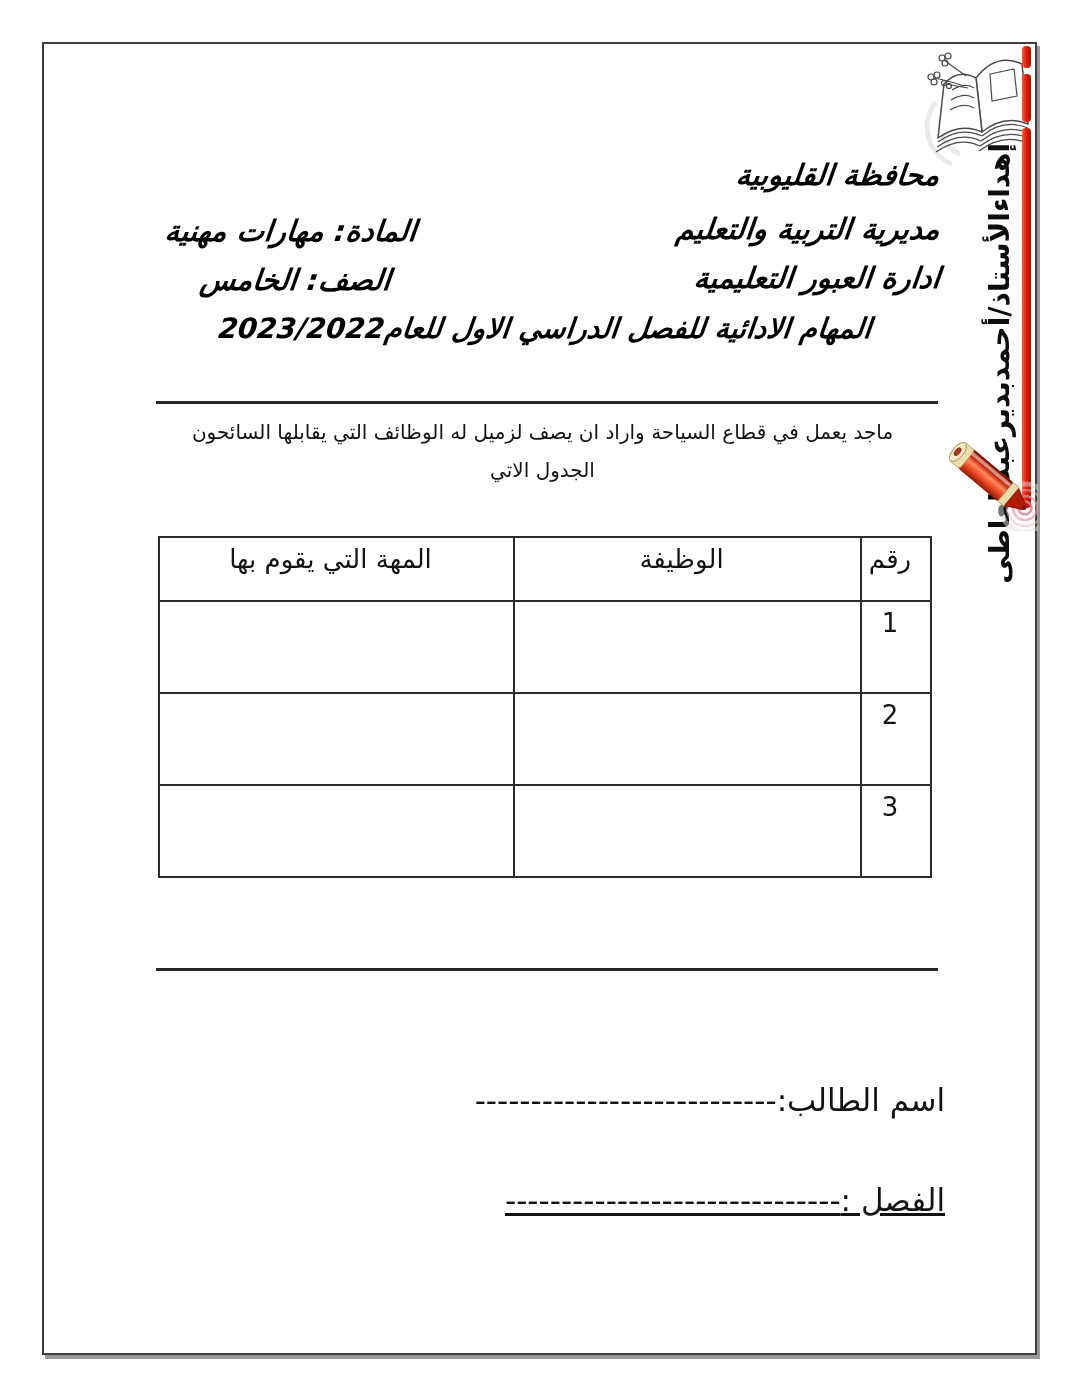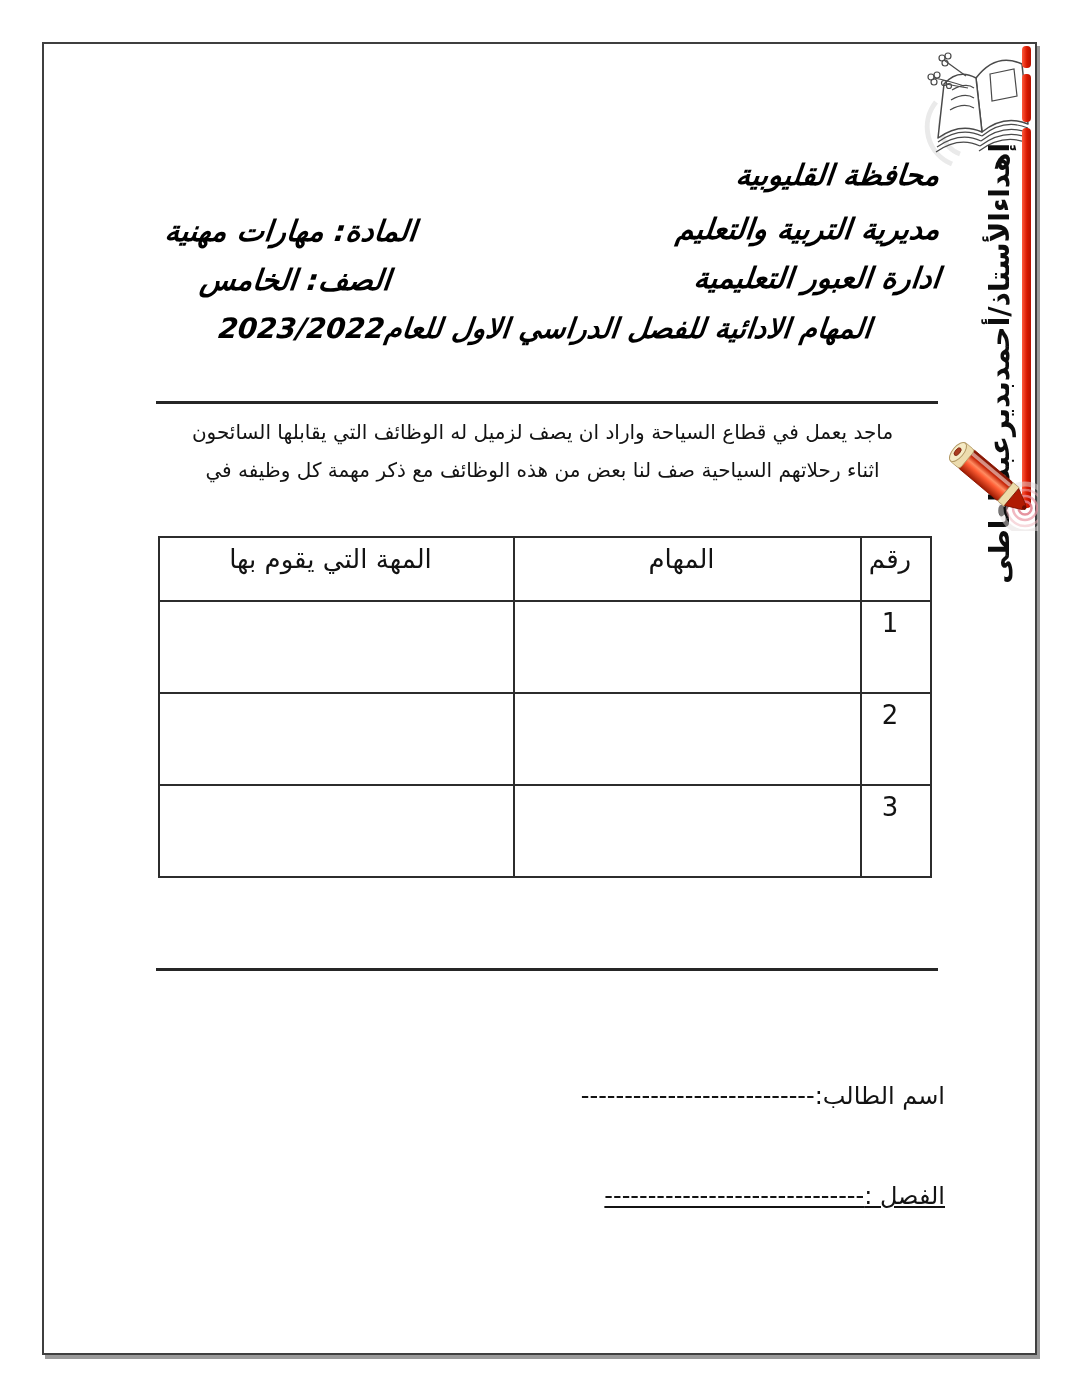--- a/index.html
+++ b/index.html
@@ -17,21 +17,21 @@
        text-align:center;transform:skewX(-6deg);}
   .para{font-size:20px;line-height:38px;text-align:center;color:#131313;}
   .rule{background:#262626;height:3px;}
   table.jobs{border-collapse:collapse;table-layout:fixed;width:772px;}
   table.jobs td,table.jobs th{border:2px solid #2c2c2c;vertical-align:top;
        text-align:center;font-weight:normal;font-size:26px;color:#131313;
        padding:6px 16px 0 4px;}
   table.jobs thead tr{height:64px;}
   table.jobs tbody tr{height:92px;}
   td.numcell{font-size:27px;padding-top:8px;}
-  .footline{font-size:24px;color:#131313;white-space:nowrap;text-align:center;}
+  .footline{font-size:31px;color:#131313;white-space:nowrap;text-align:center;}
   .dedication{width:340px;height:38px;line-height:38px;font-size:28px;
        font-weight:bold;color:#0d0d0d;text-align:center;white-space:nowrap;
        transform:rotate(-90deg);transform-origin:0 0;}
   .redseg{width:9px;border-radius:4px;
        background:linear-gradient(to right,#ff5a3c,#d81800 55%,#b41200);}
 </style>
 </head>
 <body>
 
 <div class="page">
@@ -42,33 +42,33 @@
   <div class="abs rtl hdr" style="right:140px;top:212px;">مديرية التربية والتعليم</div>
   <div class="abs rtl hdr" style="left:165px;top:214px;">المادة: مهارات مهنية</div>
   <div class="abs rtl hdr" style="right:140px;top:261px;">ادارة العبور التعليمية</div>
   <div class="abs rtl hdr" style="left:200px;top:263px;">الصف: الخامس</div>
   <div class="abs rtl doc-title" style="left:150px;top:312px;width:790px;">المهام الادائية للفصل الدراسي الاول للعام2023/2022</div>
 
   <div class="abs rule" style="left:156px;top:401px;width:782px;"></div>
 
   <div class="abs rtl para" style="left:145px;top:413px;width:795px;">
     <div>ماجد يعمل في قطاع السياحة واراد ان يصف لزميل له الوظائف التي يقابلها السائحون</div>
-    <div>اثناء رحلاتهم السياحية صف لنا بعض من هذه الوظائف مع ذكر مهمة كل وظيفه في</div>
+    <div>الجدول الاتي</div>
   </div>
 
   <table class="jobs abs" dir="rtl" style="left:158px;top:536px;">
     <colgroup>
         <col style="width:70px">
         <col style="width:347px">
         <col style="width:355px">
       </colgroup>
     <thead>
       <tr>
         <th>رقم</th>
-        <th>المهام</th>
+        <th>الوظيفة</th>
         <th>المهة  التي يقوم بها</th>
       </tr>
     </thead>
     <tbody>
       <tr>
         <td class="numcell">1</td>
         <td></td>
         <td></td>
       </tr>
       <tr>

